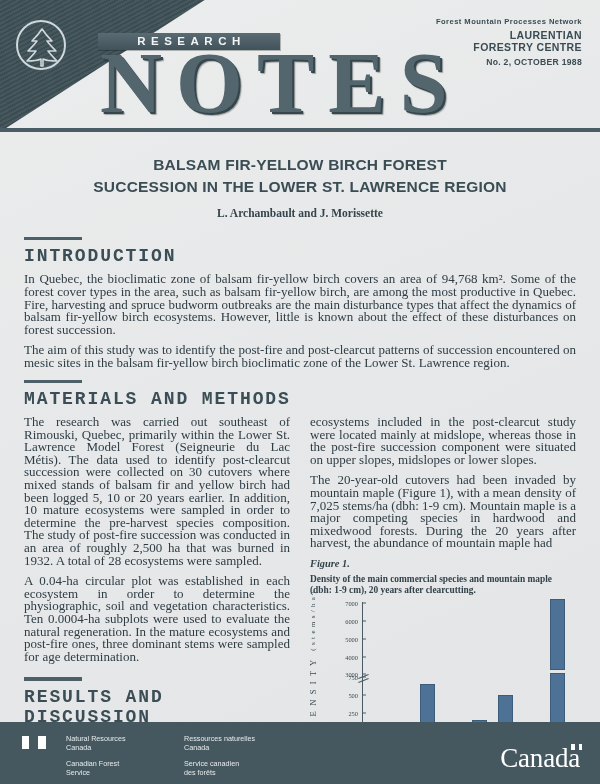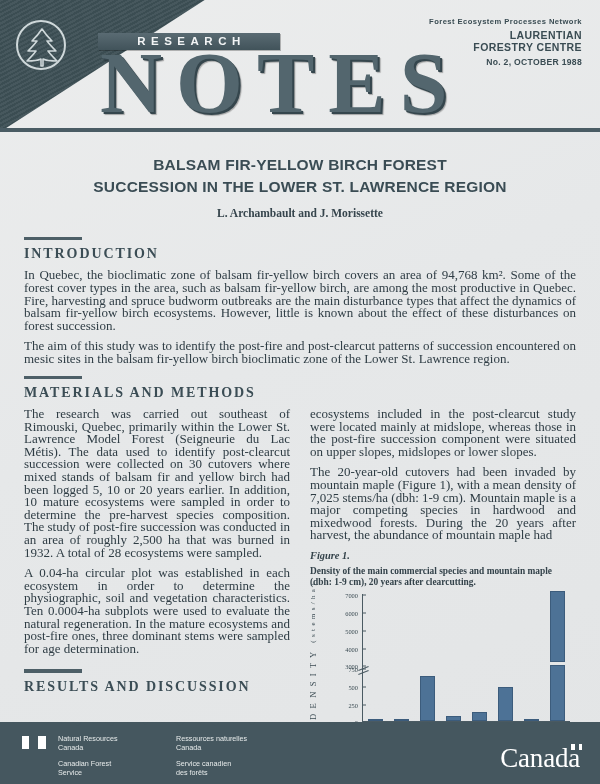--- a/index.html
+++ b/index.html
@@ -118,23 +118,23 @@
     font-weight:bold;
     font-size:11.5px;
     color:#36454d;
   }
 
   
   .body-wrap{ padding:0 24px; margin-top:18px; }
 
   .sec-rule{ width:58px; height:3.5px; background:#4d5f67; margin-bottom:6px; }
   .sec-title{
-    font-family:Liberation Serif, serif;
-    font-weight:bold;
-    font-size:14px;
+    font-family:Liberation Mono, monospace;
+    font-weight:bold;
+    font-size:18px;
     letter-spacing:1.9px;
     color:#3b4d55;
     margin-bottom:7px;
   }
 
   p.para{
     margin:0 0 8px 0;
     font-size:13px;
     line-height:12.6px;
     text-align:justify;
@@ -279,21 +279,21 @@
     background:#fff;
     flex:0 0 auto;
   }
   .flag:before, .flag:after{
     content:""; position:absolute; top:0; width:7px; height:13px; background:#45575f;
   }
   .flag:before{ left:7px; }
   .flag:after{ left:17px; display:none; }
   .flagbar{ position:absolute; left:8px; top:0; width:8px; height:13px; background:#45575f;}
   .dept{ font-size:7.2px; line-height:8.6px; }
-  .dept .grp{ margin-bottom:8px; }
+  .dept .grp{ margin-bottom:8px;margin-left:8px; }
   .col-en{ width:118px; }
   .col-fr{ width:150px; }
 
   .canada-word{
     position:absolute; right:20px; bottom:10px;
     font-family:"Liberation Serif", serif;
     font-size:27px;
     color:#ffffff;
     letter-spacing:-.2px;
   }
@@ -319,21 +319,21 @@
       </svg>
     </div>
 
     <div class="research-band">
       <span>RESEARCH</span>
     </div>
 
     <div class="notes">NOTES</div>
 
     <div class="hdr-right">
-      <div class="l1">Forest Ecosystem Processes Network</div>
+      <div class="l1">Forest Mountain Processes Network</div>
       <div class="l2">LAURENTIAN</div>
       <div class="l3">FORESTRY CENTRE</div>
       <div class="l4">No. 2, OCTOBER 1988</div>
     </div>
 
     <div class="hdr-rule"></div>
   </div>
 
   <div class="titleblock">
     <h1>

